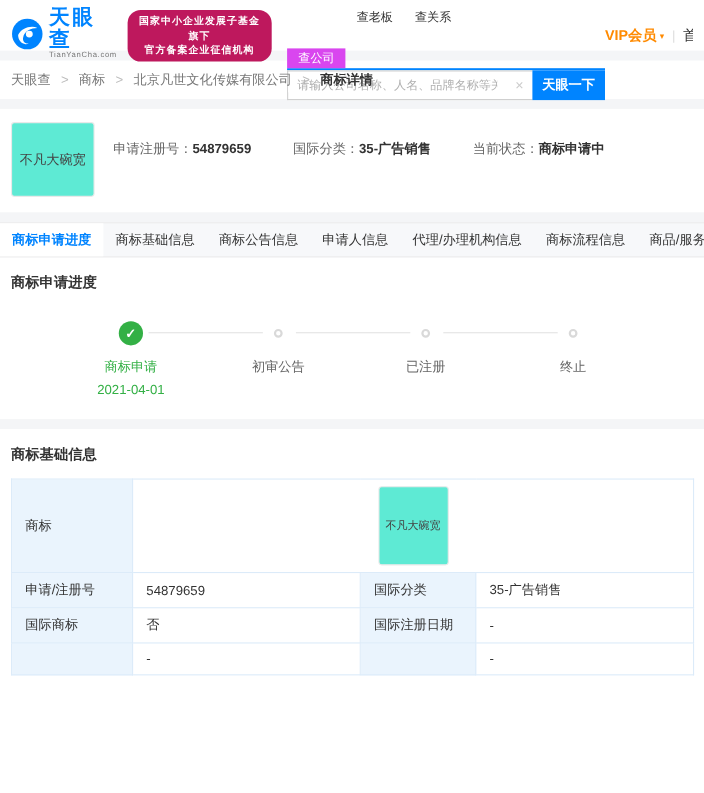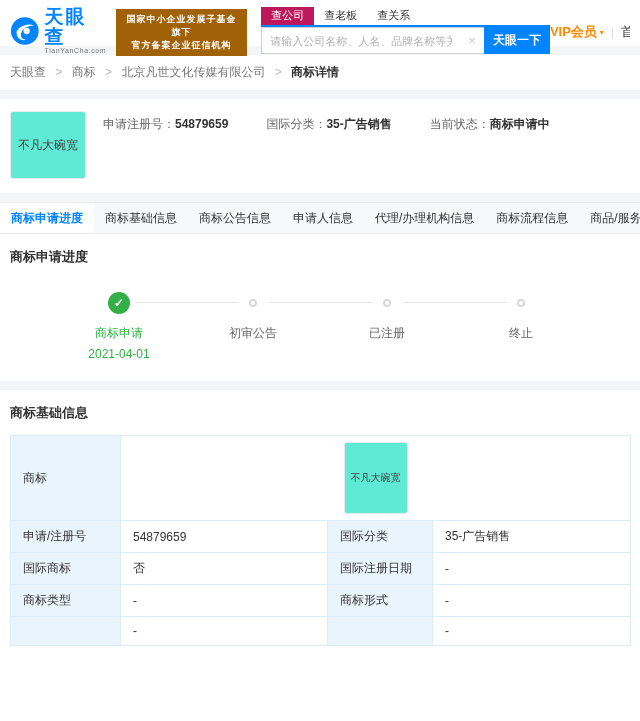--- a/index.html
+++ b/index.html
@@ -7,25 +7,25 @@
     width: 640px; height: 721px; overflow: hidden;
     font-family: "Liberation Sans", sans-serif;
     font-size: 12px; color: #333; background: #fff;
   }
   
   .header { display: flex; align-items: flex-start; padding: 7px 10px 4px; height: 46px; }
   .logo { display: flex; align-items: center; cursor: pointer; }
   .logo-eye { width: 30px; height: 30px; margin-right: 5px; }
   .logo-cn { font-size: 19px; font-weight: bold; color: #0084ff; letter-spacing: 2px; line-height: 20px; }
   .logo-domain { font-size: 7px; color: #777; letter-spacing: .6px; }
-  .badge { background: #a16207; color: #fff; font-size: 9px; font-weight: bold; padding: 4px 6px; margin-left: 9px; margin-top: 2px; line-height: 13px; text-align: center; letter-spacing: 1px; }
+  .badge { background: #be185d; color: #fff; font-size: 9px; font-weight: bold; padding: 4px 6px; margin-left: 9px; margin-top: 2px; line-height: 13px; text-align: center; letter-spacing: 1px; border-radius: 12px; }
   .search-block { margin-left: 14px; width: 314px; }
   .search-tabs { display: flex; border-bottom: 2px solid #0084ff; }
   .search-tab { padding: 1px 10px 2px; font-size: 11px; color: #333; cursor: pointer; }
-  .search-tab.active { background: #be185d; color: #fff; }
+  .search-tab.active { background: #d946ef; color: #fff; margin-top: 37px; }
   .search-row { display: flex; }
   .search-input-wrap { flex: 1; display: flex; align-items: center; border: 1px solid #cfcfcf; border-right: none; height: 27px; background: #fff; }
   .search-input-wrap input { border: none; outline: none; flex: 1; font-size: 11px; padding: 0 8px; color: #333; font-family: "Liberation Sans", sans-serif; }
   .search-input-wrap input::placeholder { color: #b0b0b0; }
   .clear-icon { color: #ccc; padding: 0 8px; font-size: 13px; cursor: pointer; }
   .search-btn { width: 66px; height: 27px; background: #0084ff; color: #fff; border: none; font-size: 12px; font-weight: bold; cursor: pointer; font-family: "Liberation Sans", sans-serif; }
   .header-right { margin-left: auto; display: flex; align-items: center; margin-top: 16px; white-space: nowrap; flex-shrink: 0; }
   .vip { color: #ff8a00; font-weight: bold; font-size: 13px; cursor: pointer; }
   .caret { color: #ff8a00; font-size: 8px; margin-left: 3px; cursor: pointer; }
   .hsep { color: #ddd; margin: 0 7px; }
@@ -34,21 +34,21 @@
   .divider { height: 9px; background: #f4f5f7; }
   
   .breadcrumb { padding: 9px 10px; font-size: 12px; color: #999; }
   .bc-link { color: #777; cursor: pointer; }
   .bc-sep { color: #bbb; margin: 0 6px; }
   .bc-current { color: #333; font-weight: bold; }
   
   .summary { display: flex; padding: 12px 10px 14px; }
   .tm-box { width: 76px; height: 68px; border: 1px solid #e9e9e9; border-radius: 3px; display: flex; align-items: center; justify-content: center; font-family: "DejaVu Serif", serif; font-size: 12px; color: #444; background: #5eead4; cursor: pointer; flex-shrink: 0; }
   .summary-right { flex: 1; margin-left: 17px; min-width: 0; }
-  .fields { display: flex; margin-top: 5px; text-align: right; }
+  .fields { display: flex; margin-top: 16px; text-align: right; }
   .field { margin-right: 38px; }
   .field-label { color: #666; }
   .field-value { color: #333; font-weight: bold; }
   .interp { background: #f2f8fd; margin-top: 15px; padding: 11px 15px 13px; }
   .interp-title { color: #999; }
   .interp-line { margin-top: 9px; color: #333; }
   .bullet { color: #888; margin-right: 6px; }
   .go-link { color: #0084ff; cursor: pointer; margin-left: 16px; }
   .chev { margin-left: 4px; font-size: 11px; }
   
@@ -215,26 +215,20 @@
       <td class="lbl">国际分类</td>
       <td>35-广告销售</td>
     </tr>
     <tr>
       <td class="lbl">国际商标</td>
       <td>否</td>
       <td class="lbl">国际注册日期</td>
       <td>-</td>
     </tr>
     <tr>
-      <td class="lbl">商标类型</td>
-      <td>-</td>
-      <td class="lbl">商标形式</td>
-      <td>-</td>
-    </tr>
-    <tr>
       <td class="lbl"></td>
       <td>-</td>
       <td class="lbl"></td>
       <td>-</td>
     </tr>
 
   </tbody>
     </table>
 </div>
 

